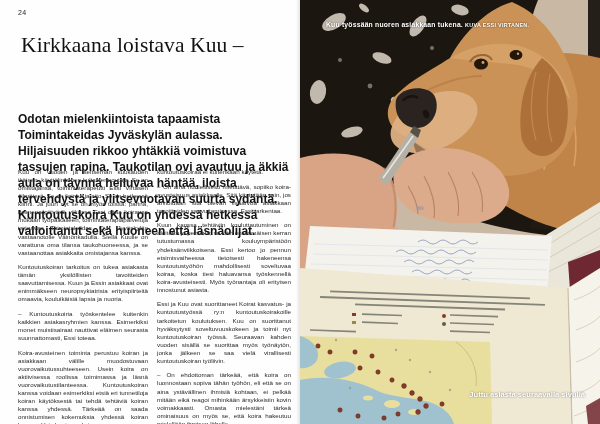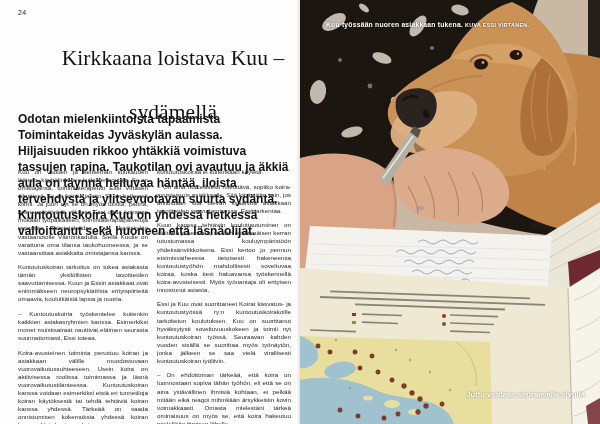--- a/index.html
+++ b/index.html
@@ -40,24 +40,23 @@
   .gutter{position:absolute;left:296px;top:0;width:4px;height:424px;
     background:linear-gradient(90deg,rgba(0,0,0,0) 0%,rgba(0,0,0,.10) 100%);pointer-events:none;}
 </style>
 </head>
 <body>
 
 <div class="spread">
 
   <div class="left-page">
     <div class="page-num">24</div>
-    <h1 class="title" style="margin:16px;text-align:center;">
+    <h1 class="title" style="margin:3px;">
       <span>Kirkkaana loistava Kuu –</span><br>
       <br>
-      <span>sydämellä</span>
     </h1>
     <p class="intro" style="margin:0;">Odotan mielenkiintoista tapaamista Toimintakeidas Jyväskylän aulassa. Hiljaisuuden rikkoo yhtäkkiä voimistuva tassujen rapina. Taukotilan ovi avautuu ja äkkiä aula on täynnä heiluvaa häntää, iloista tervehdystä ja ylitsevuotavan suurta sydäntä. Kuntoutuskoira Kuu on yhdessä hetkessä valloittanut sekä huoneen että läsnäolijat.</p>
     <div class="cols">
       <div class="col col-1">
         <p>Kuu on vuoden ja seitsemän kuukauden ikäinen, käyttölinjainen kultainennoutaja. Se on omistajansa, toimintaterapeutti Essi Virtasen silmäterä. Se on iloinen ja aito. Se on hetkessä kiinni. Ja juuri nyt se on myös töissä: parina, kolmena päivänä viikossa Essi ottaa koiransa mukaan työpaikalleen, toimintaterapiapalveluja tarjoavan Toimintakeidas Oyn Jyväskylän vastaanotolle Väinönkadulla. Siellä Kuulle on varattuna oma tilansa taukohuoneessa, ja se vastaanottaa asiakkaita omistajansa kanssa.</p>
         <p>Kuntoutuskoiran tarkoitus on tukea asiakasta tämän yksilöllisten tavoitteiden saavuttamisessa. Kuun ja Essin asiakkaat ovat enimmäkseen neuropsykiatrisia erityispiirteitä omaavia, kouluikäisiä lapsia ja nuoria.</p>
         <p>– Kuntoutuskoiria työskentelee kuitenkin kaikkien asiakasryhmien kanssa. Esimerkiksi monet muistisairaat nauttivat eläimen seurasta suunnattomasti, Essi toteaa.</p>
         <p>Koira-avusteinen toiminta perustuu koiran ja asiakkaan välille muodostuvaan vuorovaikutussuhteeseen. Usein koira on aktiivisessa roolissa toimimassa ja läsnä vuorovaikutustilanteessa. Kuntoutuskoiran kanssa voidaan esimerkiksi etsiä eri tunnetiloja koiran käytöksestä tai tehdä tehtäviä koiran kanssa yhdessä. Tärkeää on saada onnistumisen kokemuksia yhdessä koiran kanssa. Vain huvin vuoksi</p>
       </div>
       <div class="col col-2">
@@ -269,17 +268,17 @@
           <polygon points="286,406 300,398 300,424 288,424" fill="#70262e" opacity="0.85"></polygon>
           <line x1="268" y1="288" x2="272" y2="424" stroke="#c9c0a8" stroke-width="1.2"></line>
         </g>
       </g>
     </svg>
 
     <div class="photo-caption">
       <span>Kuu työssään nuoren asiakkaan tukena.</span>
       <span class="credit">Kuva Essi Virtanen.</span>
     </div>
-    <div class="photo-continue">Juttu voidaan seuraavalla sivulla</div>
+    <div class="photo-continue">Juttu asiasta seuraavalla sivulla</div>
   </div>
 
   <div class="gutter"></div>
 </div>
 
 </body></html>

